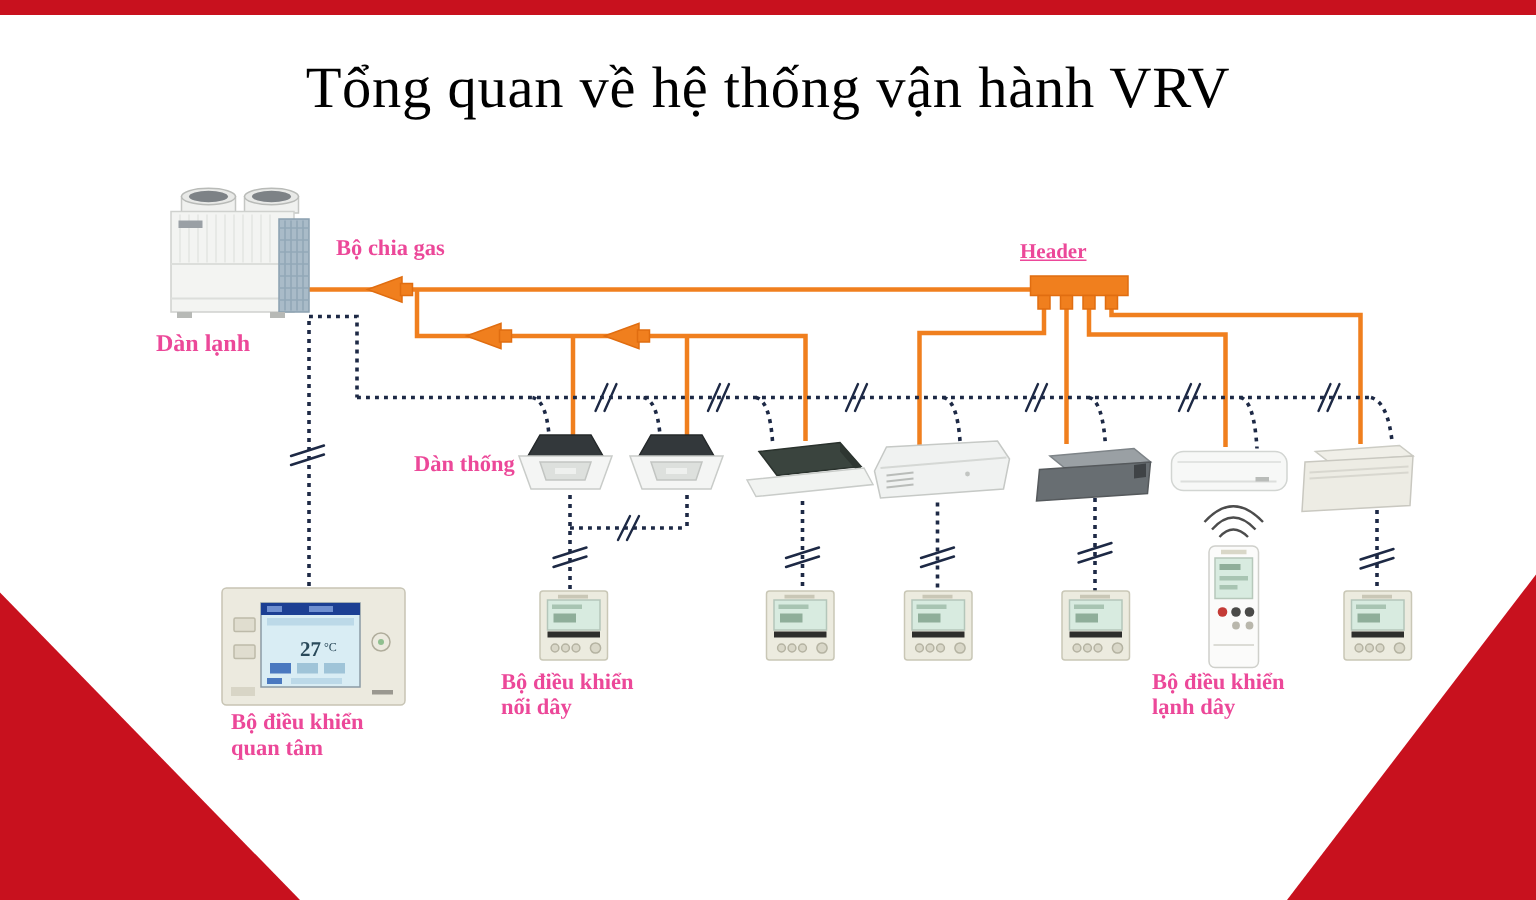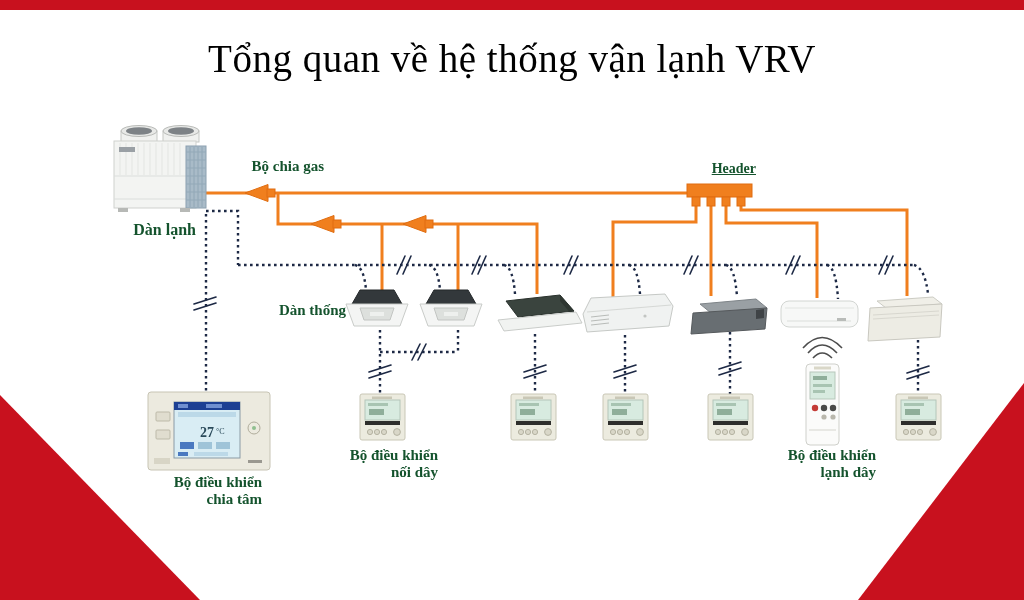--- a/index.html
+++ b/index.html
@@ -2,39 +2,39 @@
 <html><head>
 <meta charset="utf-8">
 <style>
   html,body{margin:0;padding:0;}
   body{width:1024px;height:600px;overflow:hidden;background:#ffffff;
        font-family:"Liberation Serif", serif;}
   .stage{position:relative;width:1024px;height:600px;background:#fff;}
   .topbar{position:absolute;left:0;top:0;width:1024px;height:10px;background:#c8111e;}
   .title{position:absolute;left:0;top:36px;width:1024px;text-align:center;
          font-size:39px;color:#000;letter-spacing:0.5px;}
-  .lbl{position:absolute;font-weight:700;color:#14532d;font-size:15px;
-       text-align:right;line-height:17px;}
+  .lbl{position:absolute;font-weight:700;color:#ec4899;font-size:15px;
+       text-align:left;line-height:17px;}
   .lbl-dannong{left:104px;top:221px;width:92px;font-size:16px;}
   .lbl-gas{left:224px;top:158px;width:100px;}
   .lbl-header{left:680px;top:160px;width:76px;font-size:14px;text-decoration:underline;}
   .lbl-danlanh{left:276px;top:302px;width:70px;}
   .lbl-wired{left:334px;top:447px;width:104px;}
   .lbl-wireless{left:768px;top:447px;width:108px;}
   .lbl-central{left:154px;top:474px;width:108px;}
   svg{position:absolute;left:0;top:0;}
 </style>
 </head>
 <body>
 
 <div class="stage">
 
   <div class="topbar"></div>
 
-  <div class="title">Tổng quan về hệ thống vận lạnh VRV</div>
+  <div class="title">Tổng quan về hệ thống vận hành VRV</div>
 
   <svg width="1024" height="600" viewBox="0 0 1024 600">
 
     <polygon points="0,395 0,600 200,600" fill="#c8111e"></polygon>
     <polygon points="1024,383 858,600 1024,600" fill="#c8111e"></polygon>
 
     <g stroke="#f07f1e" stroke-width="3" fill="none">
       <path d="M206,193 H687"></path>
       <path d="M278,193 V224 H537 V294"></path>
       <path d="M382,224 V292"></path>
@@ -270,16 +270,16 @@
     <div>nối dây</div>
   </div>
 
   <div class="lbl lbl-wireless">
     <div>Bộ điều khiển</div>
     <div>lạnh dây</div>
   </div>
 
   <div class="lbl lbl-central">
     <div>Bộ điều khiển</div>
-    <div>chia tâm</div>
+    <div>quan tâm</div>
   </div>
 
 </div>
 
 </body></html>

